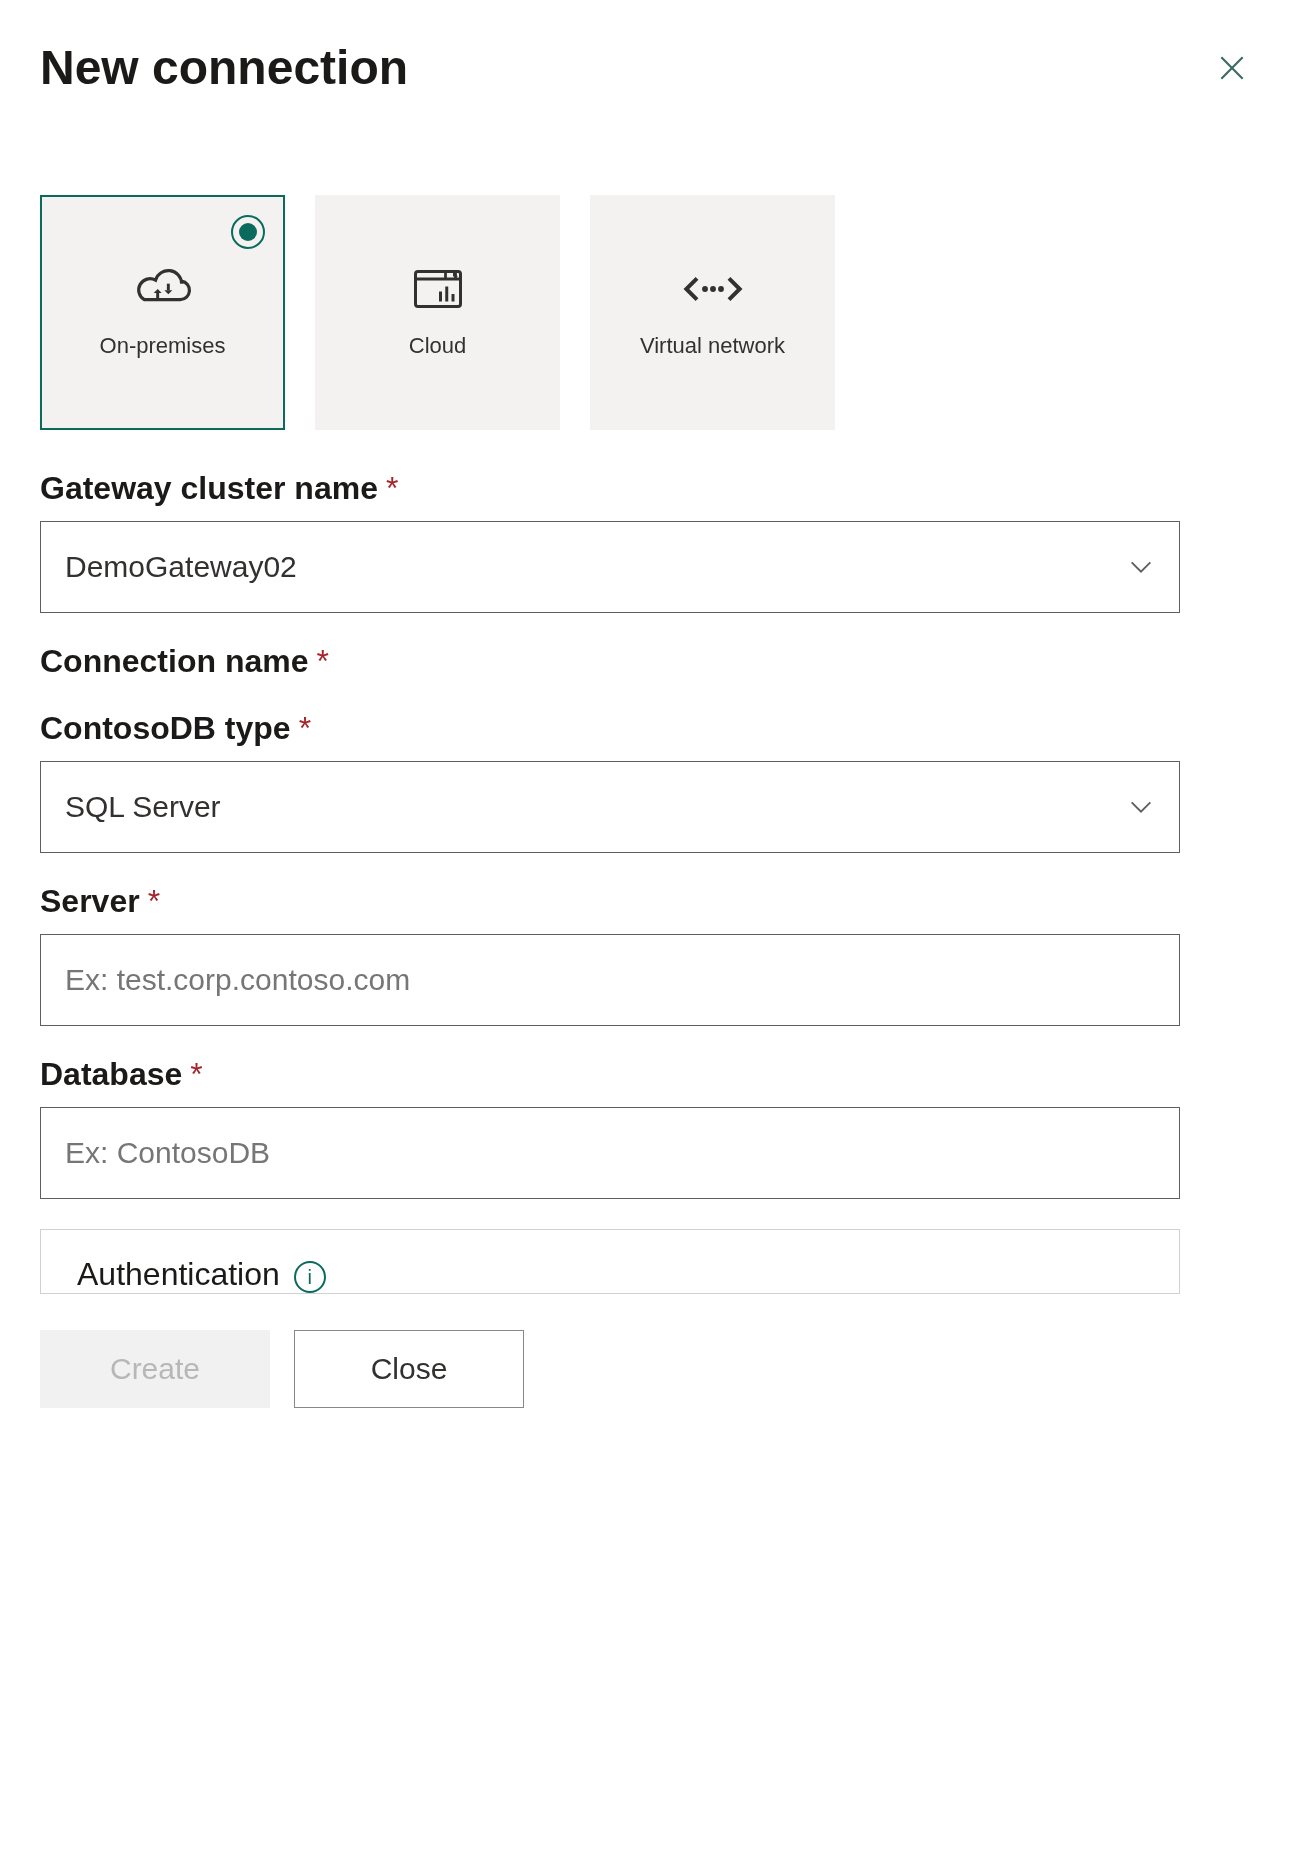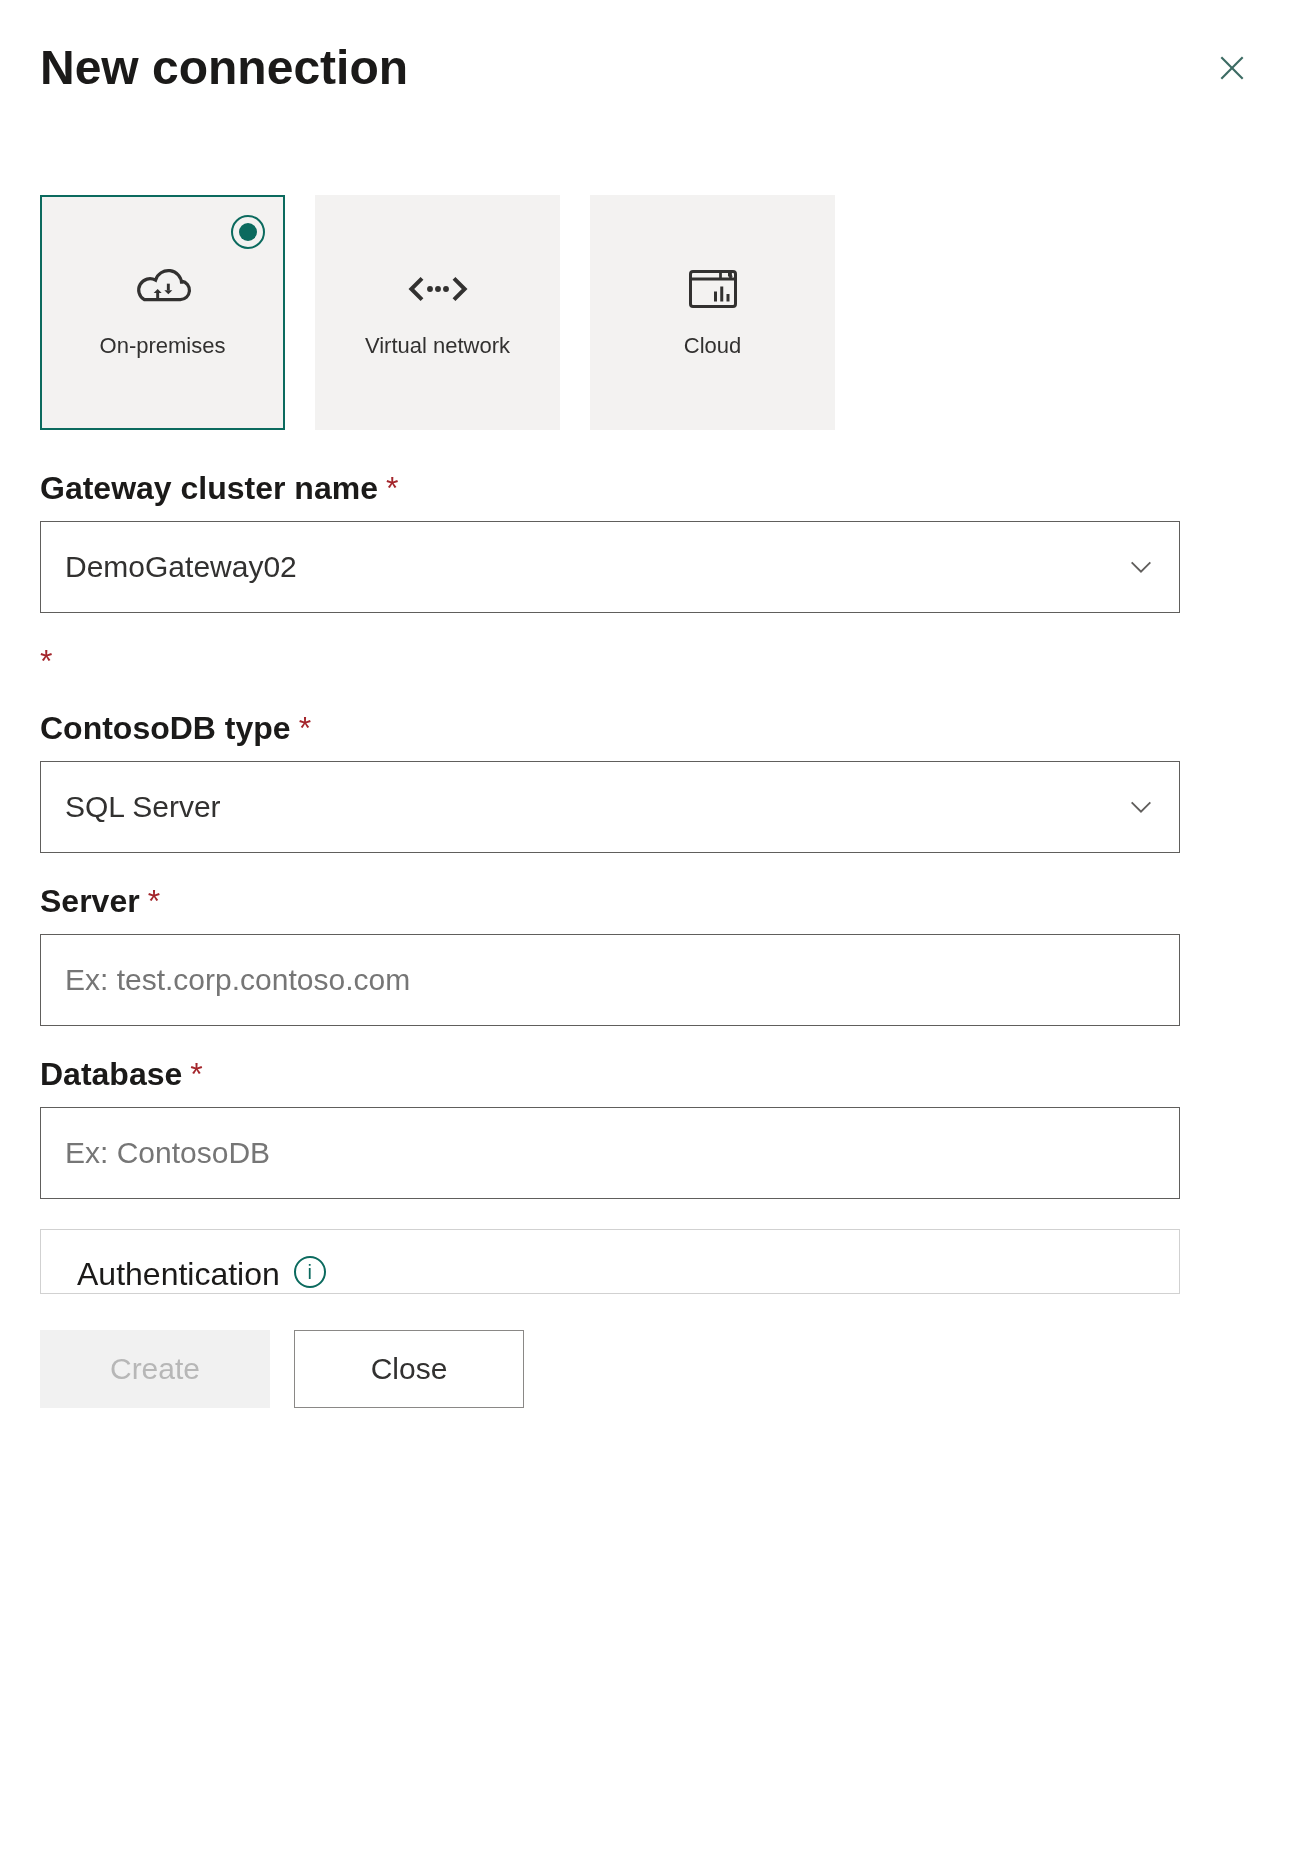--- a/index.html
+++ b/index.html
@@ -130,21 +130,21 @@
     .auth-section {
       width: 1140px;
       border: 1px solid #d1d1d1;
       padding: 26px 36px 0 36px;
       margin-top: 24px;
     }
     .auth-title {
       font-size: 32px;
       font-weight: 400;
       display: inline-flex;
-      align-items: flex-start;
+      align-items: flex-end;
       gap: 14px;
     }
     .info-icon {
       width: 32px;
       height: 32px;
       border: 2px solid #0b6a5e;
       border-radius: 50%;
       color: #0b6a5e;
       display: inline-flex;
       align-items: center;
@@ -201,67 +201,68 @@
     <span class="radio-ind"></span>
     <span class="icon-slot">
       <svg viewBox="0 0 48 32" width="64" height="44">
         <path d="M38 12a10 10 0 0 0-19.6-2.6A8 8 0 0 0 10 24h27a7 7 0 0 0 1-13.9z" fill="none" stroke="#323130" stroke-width="2.4"></path>
         <path d="M20 16l-3 3h6l-3-3zM28 20l3-3h-6l3 3z" fill="#323130"></path>
         <line x1="20" y1="19" x2="20" y2="24" stroke="#323130" stroke-width="2.2"></line>
         <line x1="28" y1="17" x2="28" y2="12" stroke="#323130" stroke-width="2.2"></line>
       </svg>
     </span>
     <span class="label">On-premises</span>
-  </div>
-
-  <div class="conn-card">
-    <span class="icon-slot">
-      <svg viewBox="0 0 48 24" width="64" height="34">
-        <path d="M12 4 L4 12 L12 20" fill="none" stroke="#323130" stroke-width="3"></path>
-        <path d="M36 4 L44 12 L36 20" fill="none" stroke="#323130" stroke-width="3"></path>
-        <circle cx="18" cy="12" r="2.2" fill="#323130"></circle>
-        <circle cx="24" cy="12" r="2.2" fill="#323130"></circle>
-        <circle cx="30" cy="12" r="2.2" fill="#323130"></circle>
-      </svg>
-    </span>
-    <span class="label">Virtual network</span>
   </div>
 
   <div class="conn-card">
     <span class="icon-slot">
       <svg viewBox="0 0 48 40" width="60" height="50">
         <rect x="6" y="6" width="36" height="28" rx="2" fill="none" stroke="#323130" stroke-width="2.4"></rect>
         <path d="M6 12h36" stroke="#323130" stroke-width="2.4"></path>
         <path d="M30 12v-6l8 0v6" fill="none" stroke="#323130" stroke-width="2.2"></path>
         <path d="M36 6l4 4h-4z" fill="#323130"></path>
         <line x1="26" y1="30" x2="26" y2="22" stroke="#323130" stroke-width="2.4"></line>
         <line x1="31" y1="30" x2="31" y2="18" stroke="#323130" stroke-width="2.4"></line>
         <line x1="36" y1="30" x2="36" y2="24" stroke="#323130" stroke-width="2.4"></line>
       </svg>
     </span>
     <span class="label">Cloud</span>
   </div>
 
+  <div class="conn-card">
+    <span class="icon-slot">
+      <svg viewBox="0 0 48 24" width="64" height="34">
+        <path d="M12 4 L4 12 L12 20" fill="none" stroke="#323130" stroke-width="3"></path>
+        <path d="M36 4 L44 12 L36 20" fill="none" stroke="#323130" stroke-width="3"></path>
+        <circle cx="18" cy="12" r="2.2" fill="#323130"></circle>
+        <circle cx="24" cy="12" r="2.2" fill="#323130"></circle>
+        <circle cx="30" cy="12" r="2.2" fill="#323130"></circle>
+      </svg>
+    </span>
+    <span class="label">Virtual network</span>
+  </div>
+
 </div>
 
 <div class="field-block">
   <div class="field-label">
     <span>Gateway cluster name</span>
     <span class="req">*</span>
   </div>
   <div class="select-box">
     <span>DemoGateway02</span>
     <svg class="chev" viewBox="0 0 24 24">
       <path d="M4 8l8 8 8-8" fill="none" stroke="#605e5c" stroke-width="1.6"></path>
     </svg>
   </div>
 </div>
 
 <div class="field-block">
   <div class="field-label">
+    <span>Connection name</span>
     <span class="req">*</span>
   </div>
 </div>
 
 <div class="field-block">
   <div class="field-label">
     <span>ContosoDB type</span>
     <span class="req">*</span>
   </div>
   <div class="select-box">

